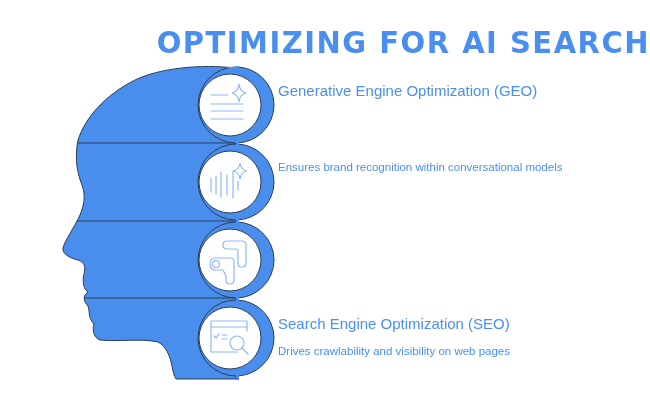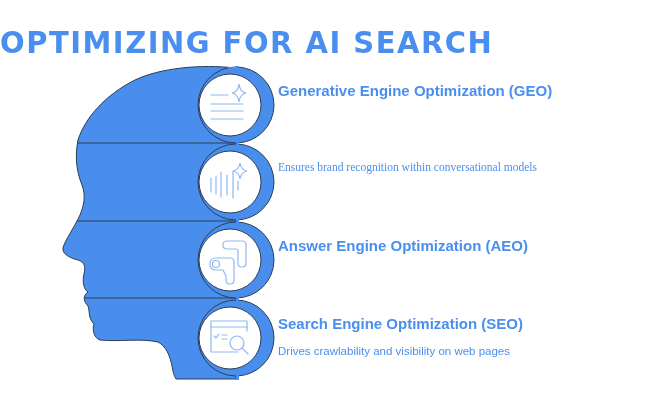--- a/index.html
+++ b/index.html
@@ -1,39 +1,39 @@
 <!DOCTYPE html>
 <html><head>
   <meta charset="utf-8">
   <style>
     html, body { margin: 0; padding: 0; }
     body {
       width: 650px; height: 400px; background: #ffffff; position: relative; overflow: hidden;
       font-family: "Liberation Sans", "DejaVu Sans", sans-serif;
     }
     .title {
-      position: absolute; left: 0; top: 26px; width: 650px; text-align: left;
+      position: absolute; left: 0; top: 26px; width: 650px; text-align: right;
       font-family: "DejaVu Sans", "Liberation Sans", sans-serif;
       font-weight: 900; font-size: 29px; letter-spacing: 1.5px;
       color: #4a8fef;
       transform: scaleY(1.02);
     }
     .head-svg { position: absolute; left: 0; top: 0; }
     .item { position: absolute; left: 278px; width: 360px; }
     .item .heading {
-      font-weight: 700; font-size: 15px; line-height: 19px; color: #4a8fef;
+      font-weight: 400; font-size: 15px; line-height: 19px; color: #4a8fef;
     }
     .item .desc {
       font-size: 11.5px; color: #4a8fef; margin-top: 11px; line-height: 14px;
     }
     .item1 { top: 81px; }
     .item2 { top: 150px; }
     .item3 { top: 236px; }
     .item4 { top: 314px; }
-    .item2 .desc { margin-top: 10px; font-family: Liberation Serif, serif; }
+    .item2 .desc { margin-top: 10px; }
   </style>
 </head>
 <body>
 
 <div class="title">OPTIMIZING FOR AI SEARCH</div>
 
 <svg class="head-svg" width="650" height="400" viewBox="0 0 650 400" xmlns="http://www.w3.org/2000/svg">
   <defs>
     <clipPath id="headclip">
       <path d="M236,68
@@ -136,19 +136,18 @@
   <div class="heading">Generative Engine Optimization (GEO)</div>
 </div>
 
 <div class="item item2">
   <div class="heading">
   </div>
   <div class="desc">Ensures brand recognition within conversational models</div>
 </div>
 
 <div class="item item3">
-  <div class="heading">Answer Engine Optimization (AEO)</div>
 </div>
 
 <div class="item item4">
   <div class="heading">Search Engine Optimization (SEO)</div>
   <div class="desc">Drives crawlability and visibility on web pages</div>
 </div>
 
 </body></html>

